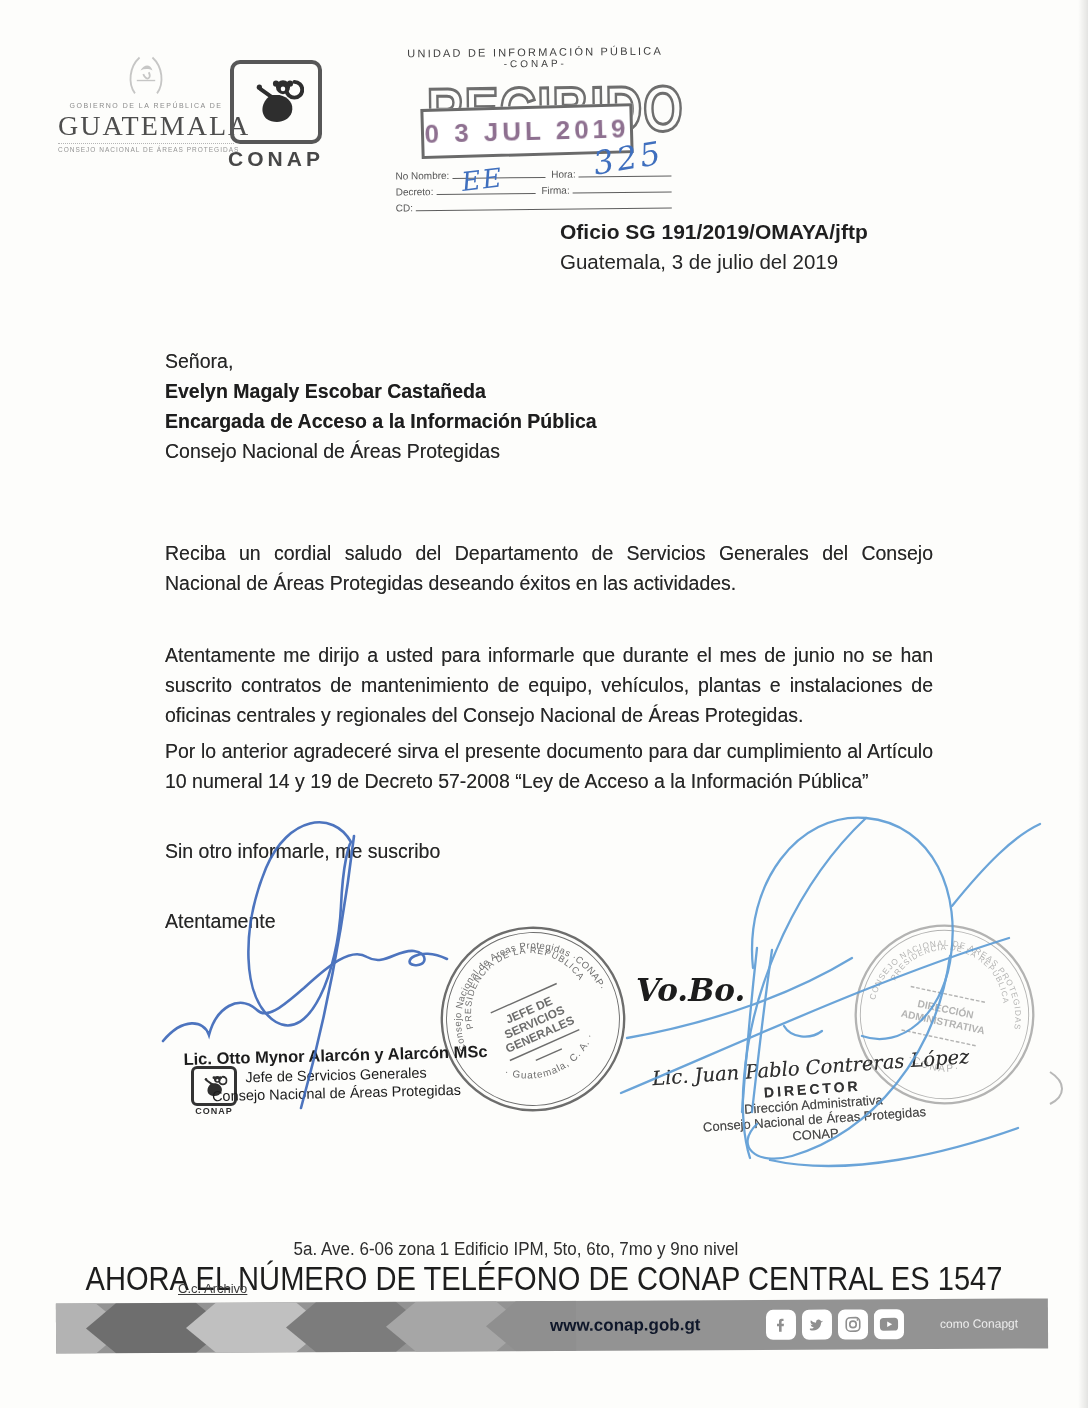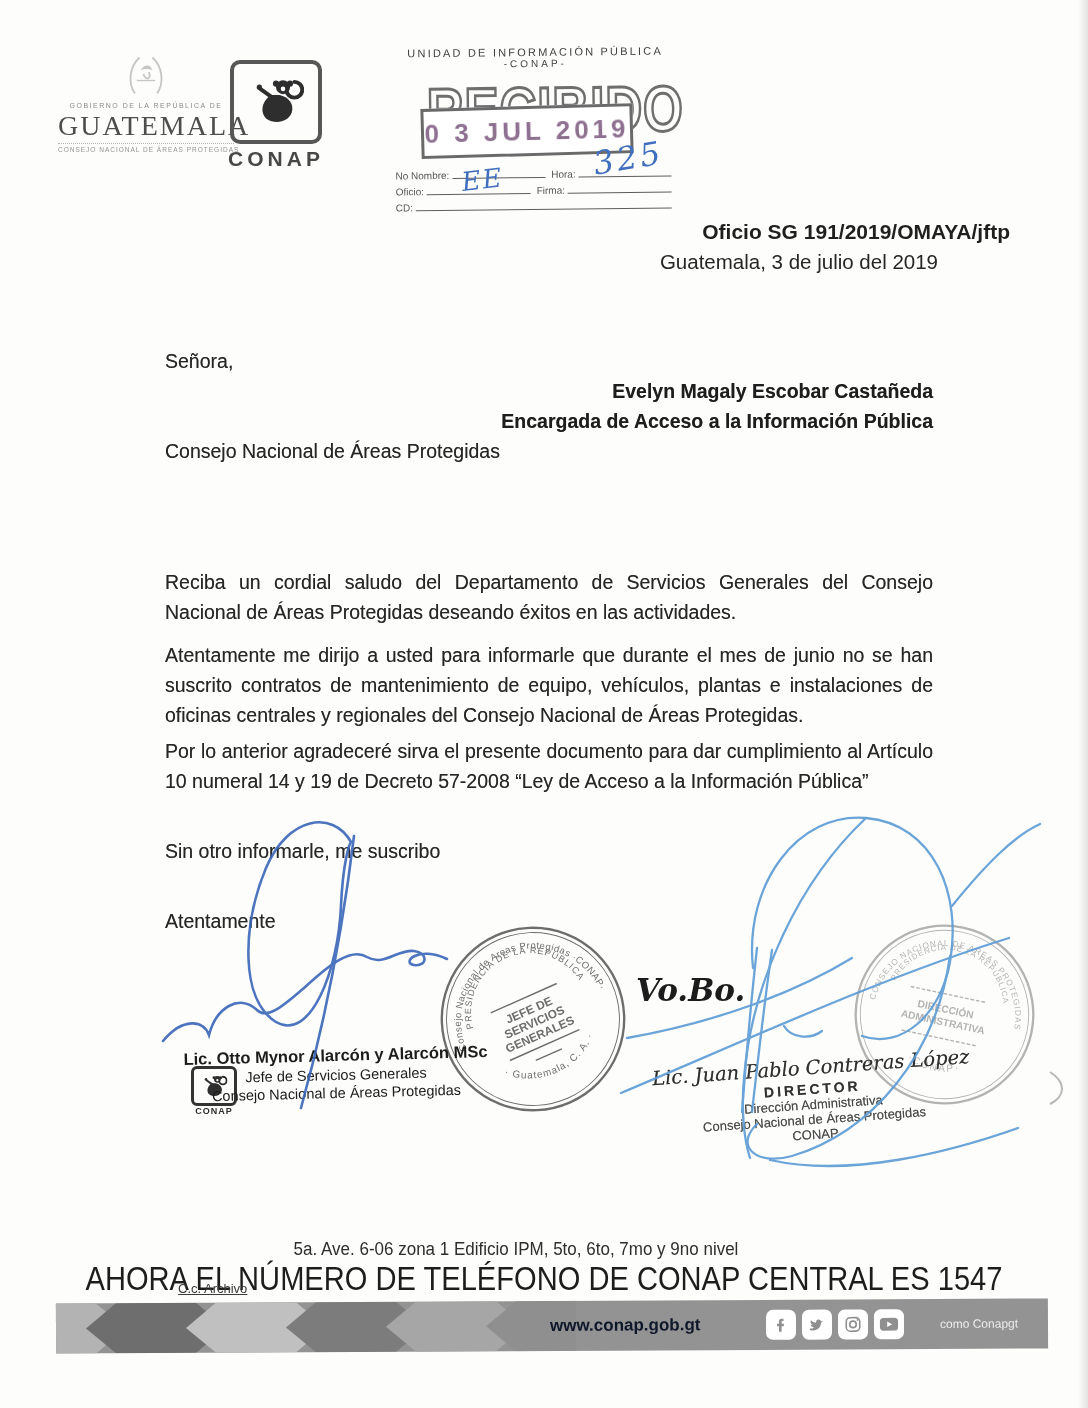--- a/index.html
+++ b/index.html
@@ -29,27 +29,27 @@
   .st-date{position:absolute;left:26px;top:60px;width:206px;height:44px;background:#fff;border:3px solid #6a6a6a;
         display:flex;align-items:center;justify-content:center;transform:rotate(-1deg);}
   .st-date span{font-size:26px;font-weight:700;letter-spacing:4px;color:#8e7090;filter:blur(.3px);}
   .st-fields{position:absolute;left:0;top:118px;width:282px;font-size:10px;color:#555;}
   .st-row{display:flex;align-items:flex-end;height:16px;}
   .st-line{flex:1;border-bottom:1.6px solid #5d5d5d;margin:0 6px 2px 3px;}
   .hw{position:absolute;font-family:"DejaVu Serif",serif;font-style:italic;color:#3f6fbe;}
   .hw-ee{left:66px;top:118px;font-size:26px;transform:rotate(-6deg);letter-spacing:2px;}
   .hw-hora{left:198px;top:94px;font-size:32px;transform:rotate(-9deg);letter-spacing:3px;}
   
-  .refblock{position:absolute;left:560px;top:220px;width:450px;text-align:right;}
+  .refblock{position:absolute;left:560px;top:220px;width:450px;text-align:left;}
   .ref-oficio{font-size:21px;font-weight:700;color:#1f1f1f;}
   .ref-date{font-size:20.5px;margin-right:72px;margin-top:6px;}
   
   .ltr{position:absolute;left:165px;width:768px;font-size:19.5px;line-height:30px;
         text-shadow:0 0 .3px rgba(0,0,0,.45);}
-  .b{font-weight:700;color:#1d1d1d;text-align:right;}
+  .b{font-weight:700;color:#1d1d1d;}
   .para{text-align:justify;margin:0;}
   
   .rubberstamp{position:absolute;z-index:2;}
   .vobo{position:absolute;left:636px;top:972px;z-index:3;font-family:"DejaVu Serif",serif;
         font-weight:700;font-style:italic;font-size:31px;color:#1c1c1c;}
   .sig-left{position:absolute;left:180px;top:1046px;width:312px;text-align:center;z-index:3;
         transform:rotate(-1.5deg);color:#1c1c1c;}
   .sl-name{font-size:16.5px;font-weight:700;}
   .sl-sub{font-size:14.5px;margin-top:2px;}
   .mini-conap{position:absolute;left:190px;top:1066px;width:48px;text-align:center;z-index:3;}
@@ -127,21 +127,21 @@
       <span>0 3 JUL  2019</span>
     </div>
     <div class="st-fields">
       <div class="st-row">
         <span>No Nombre:</span>
           <span class="st-line"></span>
         <span>Hora:</span>
           <span class="st-line"></span>
       </div>
       <div class="st-row">
-        <span>Oficio:</span>
+        <span>Decreto:</span>
           <span class="st-line"></span>
         <span>Firma:</span>
           <span class="st-line"></span>
       </div>
       <div class="st-row">
         <span>CD:</span>
           <span class="st-line"></span>
       </div>
     </div>
     <div class="hw hw-ee">EE</div>
@@ -153,21 +153,21 @@
     <div class="ref-date">Guatemala, 3 de julio del 2019</div>
   </div>
 
   <div class="ltr" style="top:346px">
     <div>Señora,</div>
     <div class="b">Evelyn Magaly Escobar Castañeda</div>
     <div class="b">Encargada de Acceso a la Información Pública</div>
     <div>Consejo Nacional de Áreas Protegidas</div>
   </div>
 
-  <p class="ltr para" style="top:567px">Reciba un cordial saludo del Departamento de Servicios Generales del Consejo Nacional de Áreas Protegidas deseando éxitos en las actividades.</p>
+  <p class="ltr para" style="top:538px">Reciba un cordial saludo del Departamento de Servicios Generales del Consejo Nacional de Áreas Protegidas deseando éxitos en las actividades.</p>
   <p class="ltr para" style="top:640px">Atentamente me dirijo a usted para informarle que durante el mes de junio no se han suscrito contratos de mantenimiento de equipo, vehículos, plantas e instalaciones de oficinas centrales y regionales del Consejo Nacional de Áreas Protegidas.</p>
   <p class="ltr para" style="top:736px">Por lo anterior agradeceré sirva el presente documento para dar cumplimiento al Artículo 10 numeral 14 y 19 de Decreto 57-2008 “Ley de Acceso a la Información Pública”</p>
   <div class="ltr" style="top:836px">Sin otro informarle, me suscribo</div>
   <div class="ltr" style="top:906px">Atentamente</div>
 
   <svg class="rubberstamp" style="left:438px;top:924px;transform:rotate(-24deg);opacity:.78" width="190" height="190" viewBox="0 0 200 200">
     <g fill="none" stroke="#454545">
       <circle cx="100" cy="100" r="96" stroke-width="2.5"></circle>
       <circle cx="100" cy="100" r="91" stroke-width="1"></circle>
       <line x1="62" y1="76" x2="138" y2="76" stroke-width="1.5"></line>

